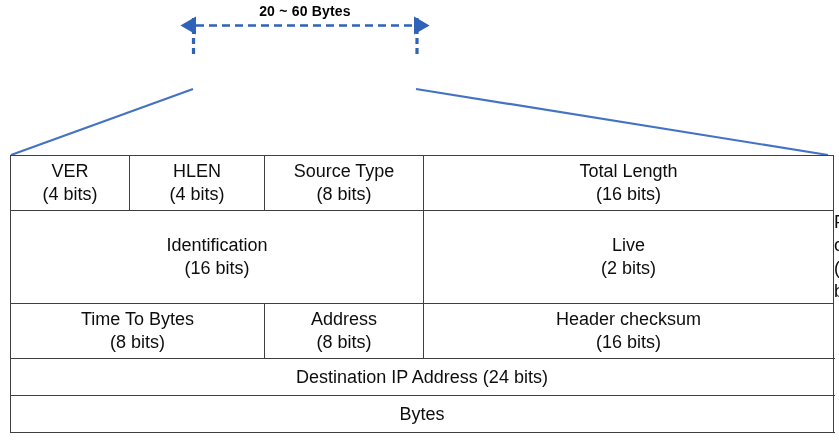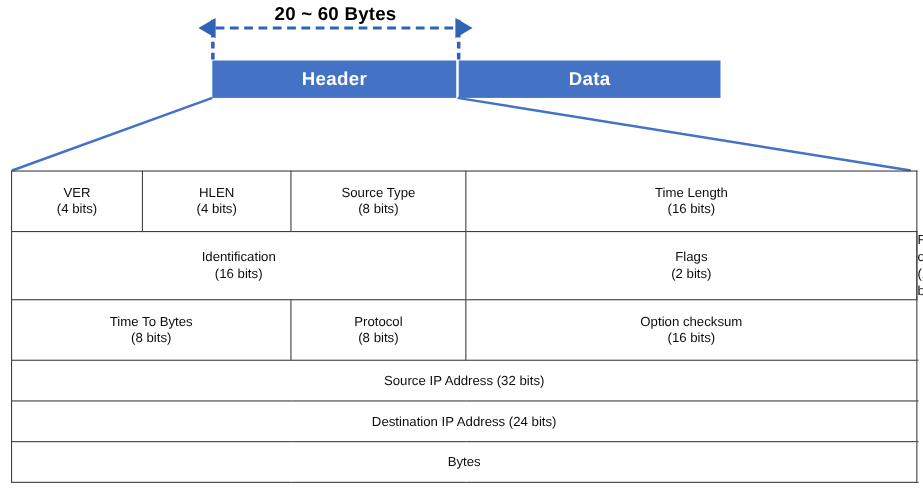--- a/index.html
+++ b/index.html
@@ -18,21 +18,21 @@
     overflow: hidden;
   }
 
   
   .dim-label {
     position: absolute;
     left: 193px;
     top: 3px;
     width: 224px;
     text-align: center;
-    font-size: 17px;
+    font-size: 14px;
     font-weight: bold;
     color: #000000;
     letter-spacing: 0.2px;
     white-space: nowrap;
   }
 
   
   #overlay {
     position: absolute;
     left: 0;
@@ -80,46 +80,37 @@
     left: 10px;
     top: 155px;
     width: 819px;
     border-collapse: collapse;
     table-layout: fixed;
   }
   .field-table td {
     border: 1px solid #3f3f3f;
     text-align: center;
     vertical-align: middle;
-    font-size: 12px;
+    font-size: 18px;
     color: #0d0d0d;
     line-height: 1.28;
     padding: 0;
     background: #ffffff;
   }
   .field-table tr.two-line td { height: 54px; }
   .field-table tr.one-line td { height: 36px; }
   .cell-sub { display: block; }
 </style>
 </head>
 <body>
 
 <div id="canvas">
 
   <div class="dim-label">20 ~ 60 Bytes</div>
 
-  <div class="packet-bar">
-    <div class="packet-cell header-cell">
-      <span>Header</span>
-    </div>
-    <div class="packet-gap"></div>
-    <div class="packet-cell data-cell">
-      <span>Data</span>
-    </div>
-  </div>
 
   <svg id="overlay" viewBox="0 0 839 446">
     <defs>
       <marker id="arr-l" markerWidth="7" markerHeight="7" refX="6" refY="3.5" orient="auto" markerUnits="strokeWidth">
         <path d="M6,0 L0,3.5 L6,7 Z" fill="#2E63B8"></path>
       </marker>
       <marker id="arr-r" markerWidth="7" markerHeight="7" refX="1" refY="3.5" orient="auto" markerUnits="strokeWidth">
         <path d="M1,0 L7,3.5 L1,7 Z" fill="#2E63B8"></path>
       </marker>
     </defs>
@@ -142,60 +133,55 @@
         </td>
         <td style="width:134px">
           <span class="cell-sub">HLEN</span>
           <span class="cell-sub">(4 bits)</span>
         </td>
         <td style="width:158px">
           <span class="cell-sub">Source Type</span>
           <span class="cell-sub">(8 bits)</span>
         </td>
         <td style="width:409px">
-          <span class="cell-sub">Time Length</span>
+          <span class="cell-sub">Total Length</span>
           <span class="cell-sub">(16 bits)</span>
         </td>
       </tr>
 
       <tr class="two-line">
         <td colspan="3" style="width:410px">
           <span class="cell-sub">Identification</span>
           <span class="cell-sub">(16 bits)</span>
         </td>
         <td style="width:133px">
-          <span class="cell-sub">Flags</span>
+          <span class="cell-sub">Live</span>
           <span class="cell-sub">(2 bits)</span>
         </td>
         <td>
           <span class="cell-sub">Fragmentation offset</span>
           <span class="cell-sub">(16 bits)</span>
         </td>
       </tr>
 
       <tr class="two-line">
         <td colspan="2" style="width:225px">
           <span class="cell-sub">Time To Bytes</span>
           <span class="cell-sub">(8 bits)</span>
         </td>
         <td>
-          <span class="cell-sub">Protocol</span>
+          <span class="cell-sub">Address</span>
           <span class="cell-sub">(8 bits)</span>
         </td>
         <td colspan="2">
-          <span class="cell-sub">Option checksum</span>
+          <span class="cell-sub">Header checksum</span>
           <span class="cell-sub">(16 bits)</span>
         </td>
       </tr>
 
-      <tr class="one-line">
-        <td colspan="5">
-          <span class="cell-sub">Source IP Address (32 bits)</span>
-        </td>
-      </tr>
 
       <tr class="one-line">
         <td colspan="5">
           <span class="cell-sub">Destination IP Address (24 bits)</span>
         </td>
       </tr>
 
       <tr class="one-line">
         <td colspan="5">
           <span class="cell-sub">Bytes</span>

